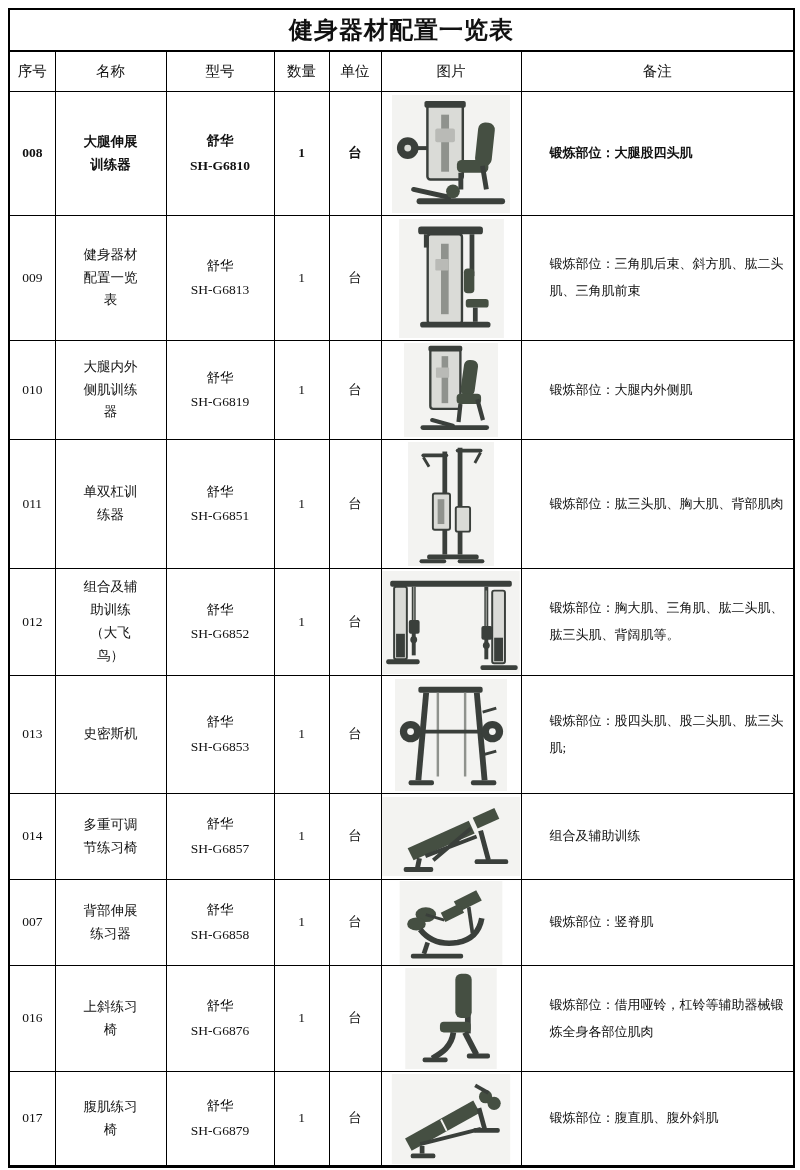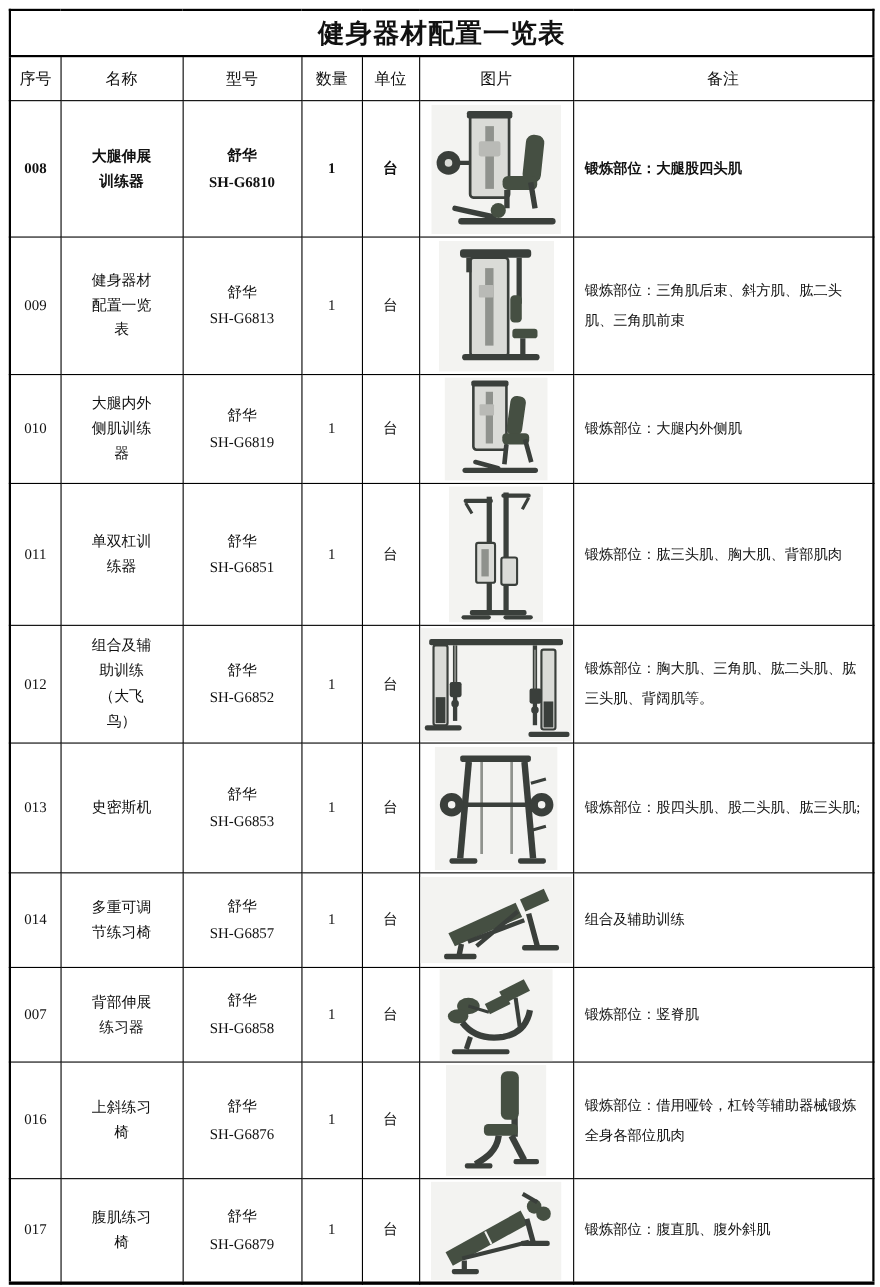--- a/index.html
+++ b/index.html
@@ -7,21 +7,21 @@
   #sheet{position:absolute;left:8px;top:8px;width:785px;}
   table{width:785px;border-collapse:collapse;table-layout:fixed;
     border:2px solid #000;border-bottom-width:3px;background:#fff;}
   th,td{border:1px solid #000;overflow:hidden;}
   tr.title-row th{height:38px;font-size:24px;font-weight:bold;letter-spacing:1px;
     font-family:Liberation Serif, serif;border-bottom-width:2px;}
   tr.head-row th{height:37px;font-size:14.5px;font-weight:normal;text-align:center;}
   td{text-align:center;vertical-align:middle;font-size:13.5px;line-height:1.7;}
   td.c-name{padding:0 23px;}
   td.c-model{line-height:1.8;}
-  td.c-remark{text-align:left;padding:2px 6px 2px 10px;font-size:13px;line-height:2.05;}
+  td.c-remark{text-align:left;padding:2px 6px 2px 28px;font-size:13px;line-height:2.05;}
   td.c-img{padding:0;vertical-align:middle;}
   td.c-img svg{display:block;margin:0 auto;}
   tbody tr:nth-child(1){height:124px;font-weight:bold;}
   tbody tr:nth-child(2){height:125px;}
   tbody tr:nth-child(3){height:99px;}
   tbody tr:nth-child(4){height:129px;}
   tbody tr:nth-child(5){height:107px;}
   tbody tr:nth-child(6){height:118px;}
   tbody tr:nth-child(7){height:86px;margin-left:24px;}
   tbody tr:nth-child(8){height:86px;}

